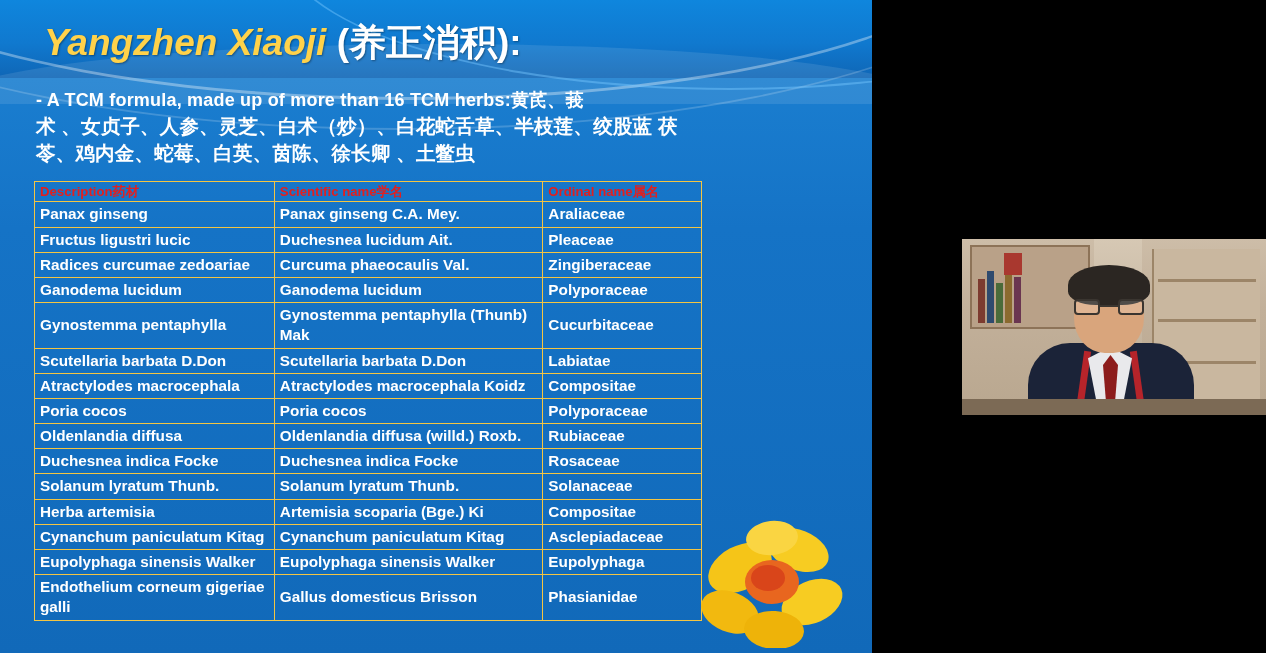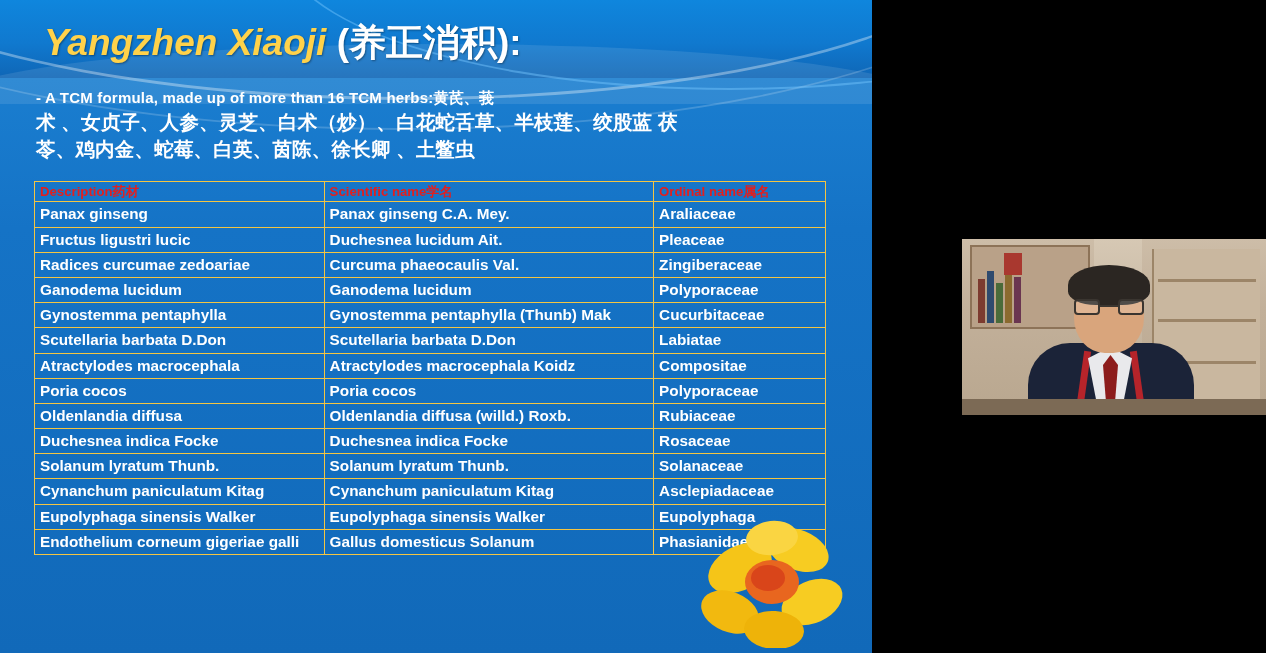--- a/index.html
+++ b/index.html
@@ -65,27 +65,27 @@
     position: absolute;
     left: 36px; top: 88px;
     width: 800px;
     z-index: 4;
     color: #ffffff;
     font-size: 19.5px;
     font-weight: bold;
     line-height: 1.38;
     letter-spacing: 0.2px;
   }
-  #slide-body .lead { font-size: 15px; }
+  #slide-body .lead { font-size: 18px; }
 
   
   #herb-table {
     position: absolute;
     left: 34px; top: 181px;
-    width: 792px;
+    width: 668px;
     border-collapse: collapse;
     z-index: 4;
     background: transparent;
     font-size: 15.3px;
     color: #ffffff;
     font-weight: bold;
   }
   #herb-table td, #herb-table th {
     border: 1px solid #f4c542;
     padding: 2px 4px 2px 5px;
@@ -281,32 +281,37 @@
             <td>Duchesnea indica Focke</td>
             <td>Duchesnea indica Focke</td>
             <td>Rosaceae</td>
           </tr>
           <tr>
             <td>Solanum lyratum Thunb.</td>
             <td>Solanum lyratum Thunb.</td>
             <td>Solanaceae</td>
           </tr>
           <tr>
+            <td>Herba artemisia</td>
+            <td>Artemisia scoparia (Bge.) Ki</td>
+            <td>Compositae</td>
+          </tr>
+          <tr>
             <td>Cynanchum paniculatum Kitag</td>
             <td>Cynanchum paniculatum Kitag</td>
             <td>Asclepiadaceae</td>
           </tr>
           <tr>
             <td>Eupolyphaga sinensis Walker</td>
             <td>Eupolyphaga sinensis Walker</td>
             <td>Eupolyphaga</td>
           </tr>
           <tr>
             <td>Endothelium corneum gigeriae galli</td>
-            <td>Gallus domesticus Solanum</td>
+            <td>Gallus domesticus Brisson</td>
             <td>Phasianidae</td>
           </tr>
         </tbody>
     </table>
 
     <svg id="flower" viewBox="0 0 150 128">
       <g>
         <ellipse cx="40" cy="48" rx="34" ry="22" fill="#f5c518" transform="rotate(-28 40 48)"></ellipse>
         <ellipse cx="98" cy="30" rx="32" ry="20" fill="#f7cc22" transform="rotate(22 98 30)"></ellipse>
         <ellipse cx="30" cy="92" rx="30" ry="20" fill="#f2b90f" transform="rotate(22 30 92)"></ellipse>

